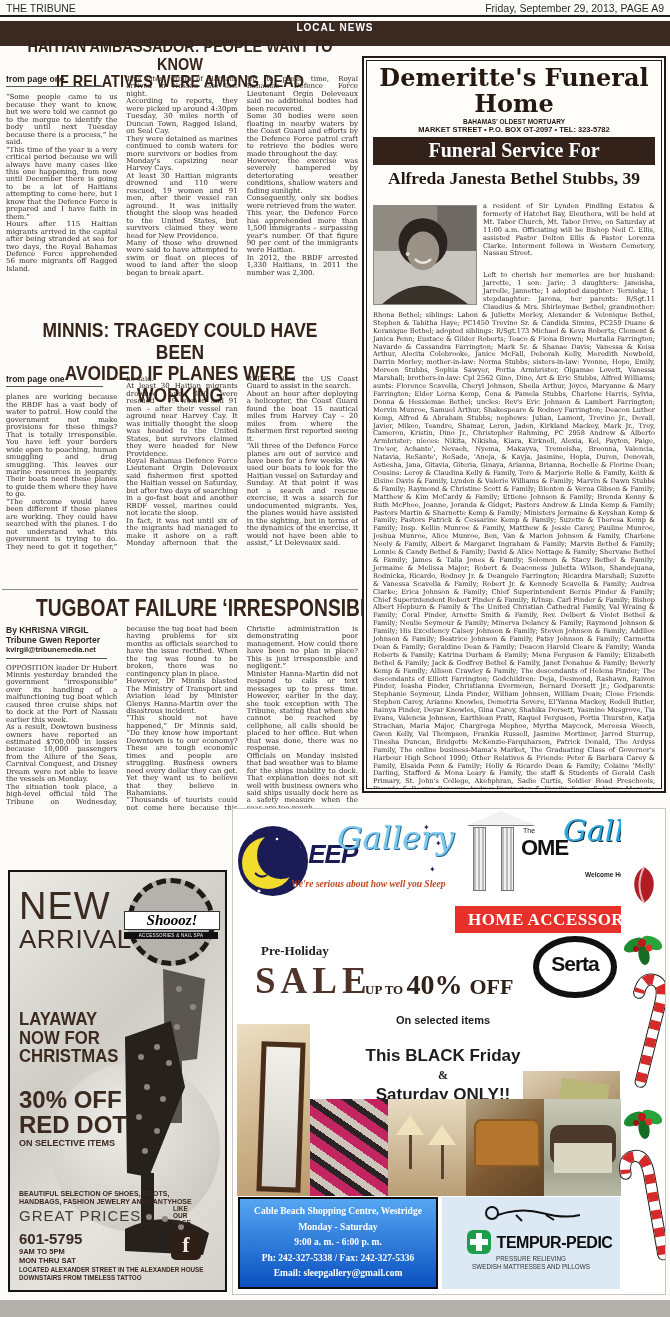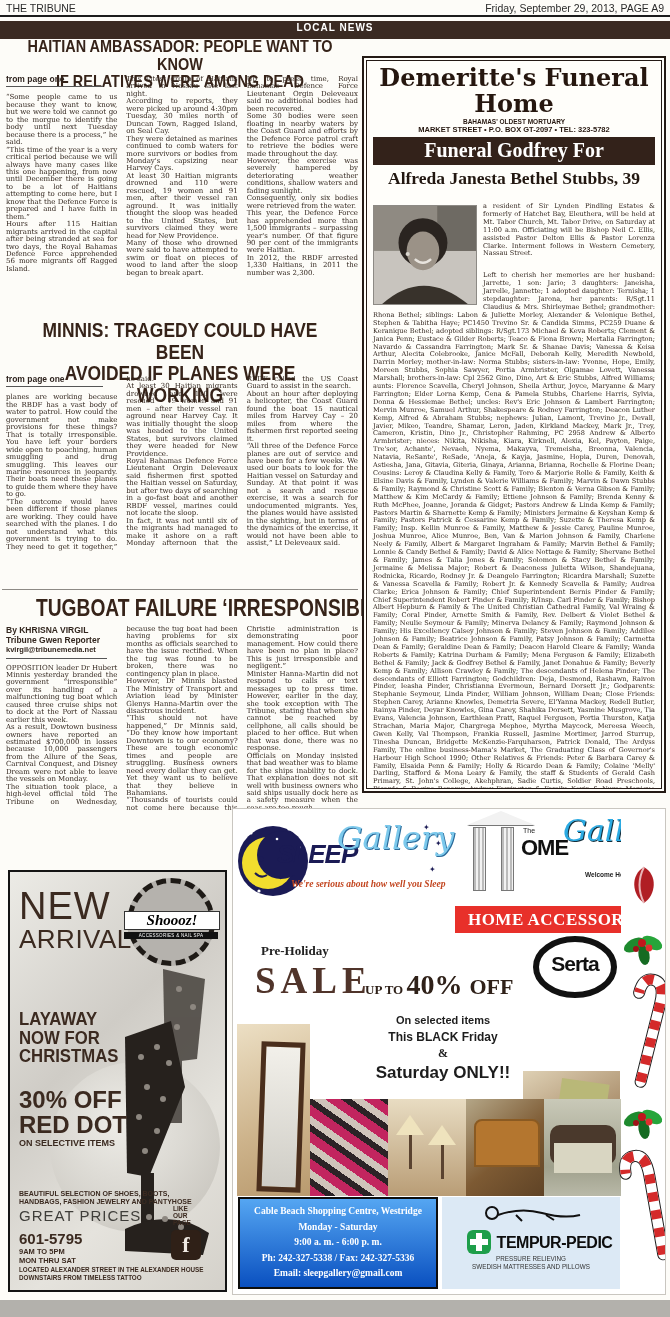--- a/index.html
+++ b/index.html
@@ -2,21 +2,21 @@
 <html><head>
 <meta charset="utf-8">
 <style>
   html,body{margin:0;padding:0;background:#e8e6e1;}
   .page{position:relative;width:670px;height:1317px;background:#fdfcf8;margin:0 auto;overflow:hidden;
         font-family:"DejaVu Serif",serif;color:#2f241f;}
   
   .masthead{position:absolute;top:2px;left:6px;right:6px;display:flex;justify-content:space-between;
             font-family:"Liberation Sans",sans-serif;font-size:10.5px;color:#2b2b2b;}
   .top-rule{position:absolute;top:15px;left:0;width:670px;height:2px;background:#1c1c1c;}
-  .section-banner{position:absolute;top:21px;left:0;width:670px;height:18px;background:#3a2a22;color:#fff;
+  .section-banner{position:absolute;top:21px;left:0;width:670px;height:25px;background:#3a2a22;color:#fff;
             font-family:"Liberation Sans",sans-serif;font-weight:bold;font-size:10px;line-height:13px;
             text-align:center;letter-spacing:1px;}
   
   .headline{position:absolute;left:0;width:360px;text-align:center;color:#362319;
             font-family:"Liberation Sans",sans-serif;font-weight:bold;transform-origin:50% 0;}
   .h1a{top:38px;font-size:17px;line-height:17.5px;transform:scaleX(.85);}
   .h1b{top:320px;font-size:20px;line-height:21.5px;transform:scaleX(.87);}
   .h1c{top:595px;font-size:24px;line-height:26px;white-space:nowrap;transform:scaleX(.8);}
   
   .body-cols{position:absolute;left:6px;width:352px;column-count:3;column-gap:9px;overflow:hidden;
@@ -101,21 +101,21 @@
   .serta span{position:absolute;left:0;right:0;top:17px;text-align:center;font-family:"Liberation Sans",sans-serif;
            font-weight:bold;font-size:21px;color:#111;letter-spacing:-1px;}
   .pre-holiday{position:absolute;left:28px;top:134px;font-weight:bold;font-size:13px;color:#222;}
   .sale{position:absolute;left:22px;top:150px;font-weight:bold;font-size:37px;color:#50342a;letter-spacing:5px;}
   .upto-row{position:absolute;left:132px;top:160px;color:#2f2119;white-space:nowrap;}
   .upto-row .u1{font-weight:bold;font-size:13px;}
   .upto-row .u2{font-weight:bold;font-size:28px;}
   .upto-row .u3{font-weight:bold;font-size:22px;}
   .bf-block{position:absolute;left:90px;top:205px;width:240px;text-align:center;color:#1d1d1d;}
   .bf-sel{font-weight:bold;font-size:11px;font-family:"Liberation Sans",sans-serif;}
-  .bf-1{font-weight:bold;font-size:12px;margin-top:4px;font-family:"Liberation Sans",sans-serif;}
+  .bf-1{font-weight:bold;font-size:17px;margin-top:20px;font-family:"Liberation Sans",sans-serif;}
   .bf-amp{font-weight:bold;font-size:12px;margin-top:2px;}
   .bf-2{font-weight:bold;font-size:17px;margin-top:2px;font-family:"Liberation Sans",sans-serif;}
   .ph{position:absolute;overflow:hidden;}
   .ph-mirror{left:4px;top:215px;width:73px;height:172px;background:linear-gradient(160deg,#ecdfc4,#cdb38b 60%,#b99a6e);}
   .ph-mirror .mir{position:absolute;left:22px;top:18px;width:34px;height:140px;background:linear-gradient(#f2f0ea,#cfcdc6);
                   border:5px solid #4a2e1c;transform:rotate(2deg);}
   .ph-bed{left:290px;top:262px;width:97px;height:116px;background:linear-gradient(150deg,#ded0b4,#9a7a55 70%,#6f5336);}
   .ph-bed .thr{position:absolute;left:34px;top:10px;width:48px;height:70px;background:#b9b878;transform:rotate(8deg);}
   .ph-bed .str{position:absolute;left:0;top:78px;width:100%;height:16px;background:repeating-linear-gradient(90deg,#8c3b22 0 6px,#c98a4b 6px 12px);}
   .strip-tile{position:absolute;top:290px;height:97px;width:78px;}
@@ -204,21 +204,21 @@
 “Thousands of tourists could not come here because this Christie administration is demonstrating poor management. How could there have been no plan in place? This is just irresponsible and negligent.”
 Minister Hanna-Martin did not respond to calls or text messages up to press time. However, earlier in the day, she took exception with The Tribune, stating that when she cannot be reached by cellphone, all calls should be placed to her office. But when that was done, there was no response.
 Officials on Monday insisted that bad weather was to blame for the ships inability to dock. That explanation does not sit well with business owners who said ships usually dock here as a safety measure when the seas are too rough.</div>
   </div>
 
   <div class="funeral">
     <div class="funeral-inner">
       <div class="fh-name">Demeritte's Funeral Home</div>
       <div class="fh-sub1">BAHAMAS' OLDEST MORTUARY</div>
       <div class="fh-sub2">MARKET STREET • P.O. BOX GT-2097 • TEL: 323-5782</div>
-      <div class="fh-band">Funeral Godfrey For</div>
+      <div class="fh-band">Funeral Service For</div>
       <div class="fh-deceased">Alfreda Janesta Bethel Stubbs, 39</div>
       <div class="obit">
         <svg class="portrait" viewBox="0 0 100 96" preserveAspectRatio="none">
           <rect width="100" height="96" fill="#c8c4be"></rect>
           <rect width="100" height="44" fill="#8f8a82"></rect>
           <rect x="62" y="0" width="38" height="44" fill="#6e6a63"></rect>
           <circle cx="48" cy="36" r="24" fill="#2a2420"></circle>
           <ellipse cx="48" cy="44" rx="16" ry="19" fill="#9b9287"></ellipse>
           <path d="M8 96 Q48 60 92 96 Z" fill="#38322b"></path>
           <path d="M40 52 Q48 59 56 52" stroke="#e8e4de" stroke-width="2.4" fill="none"></path>

